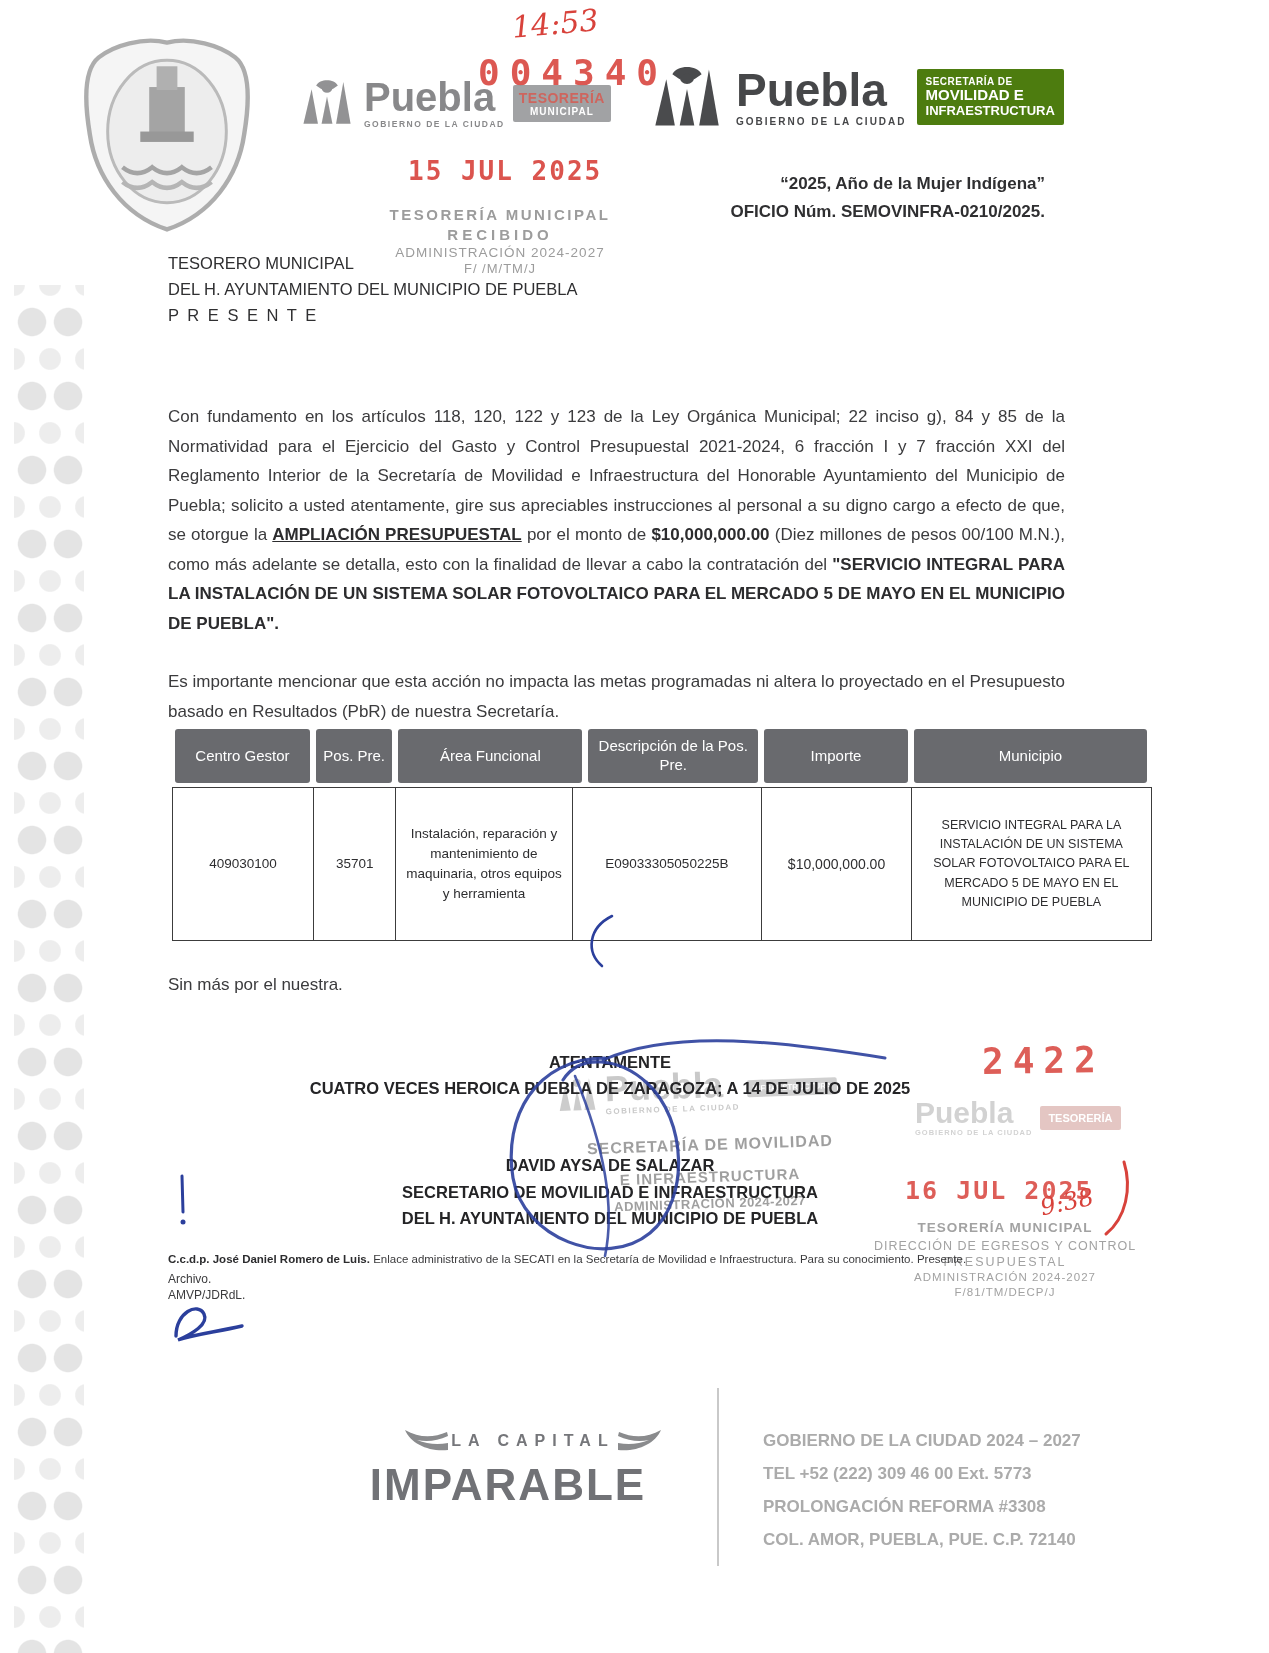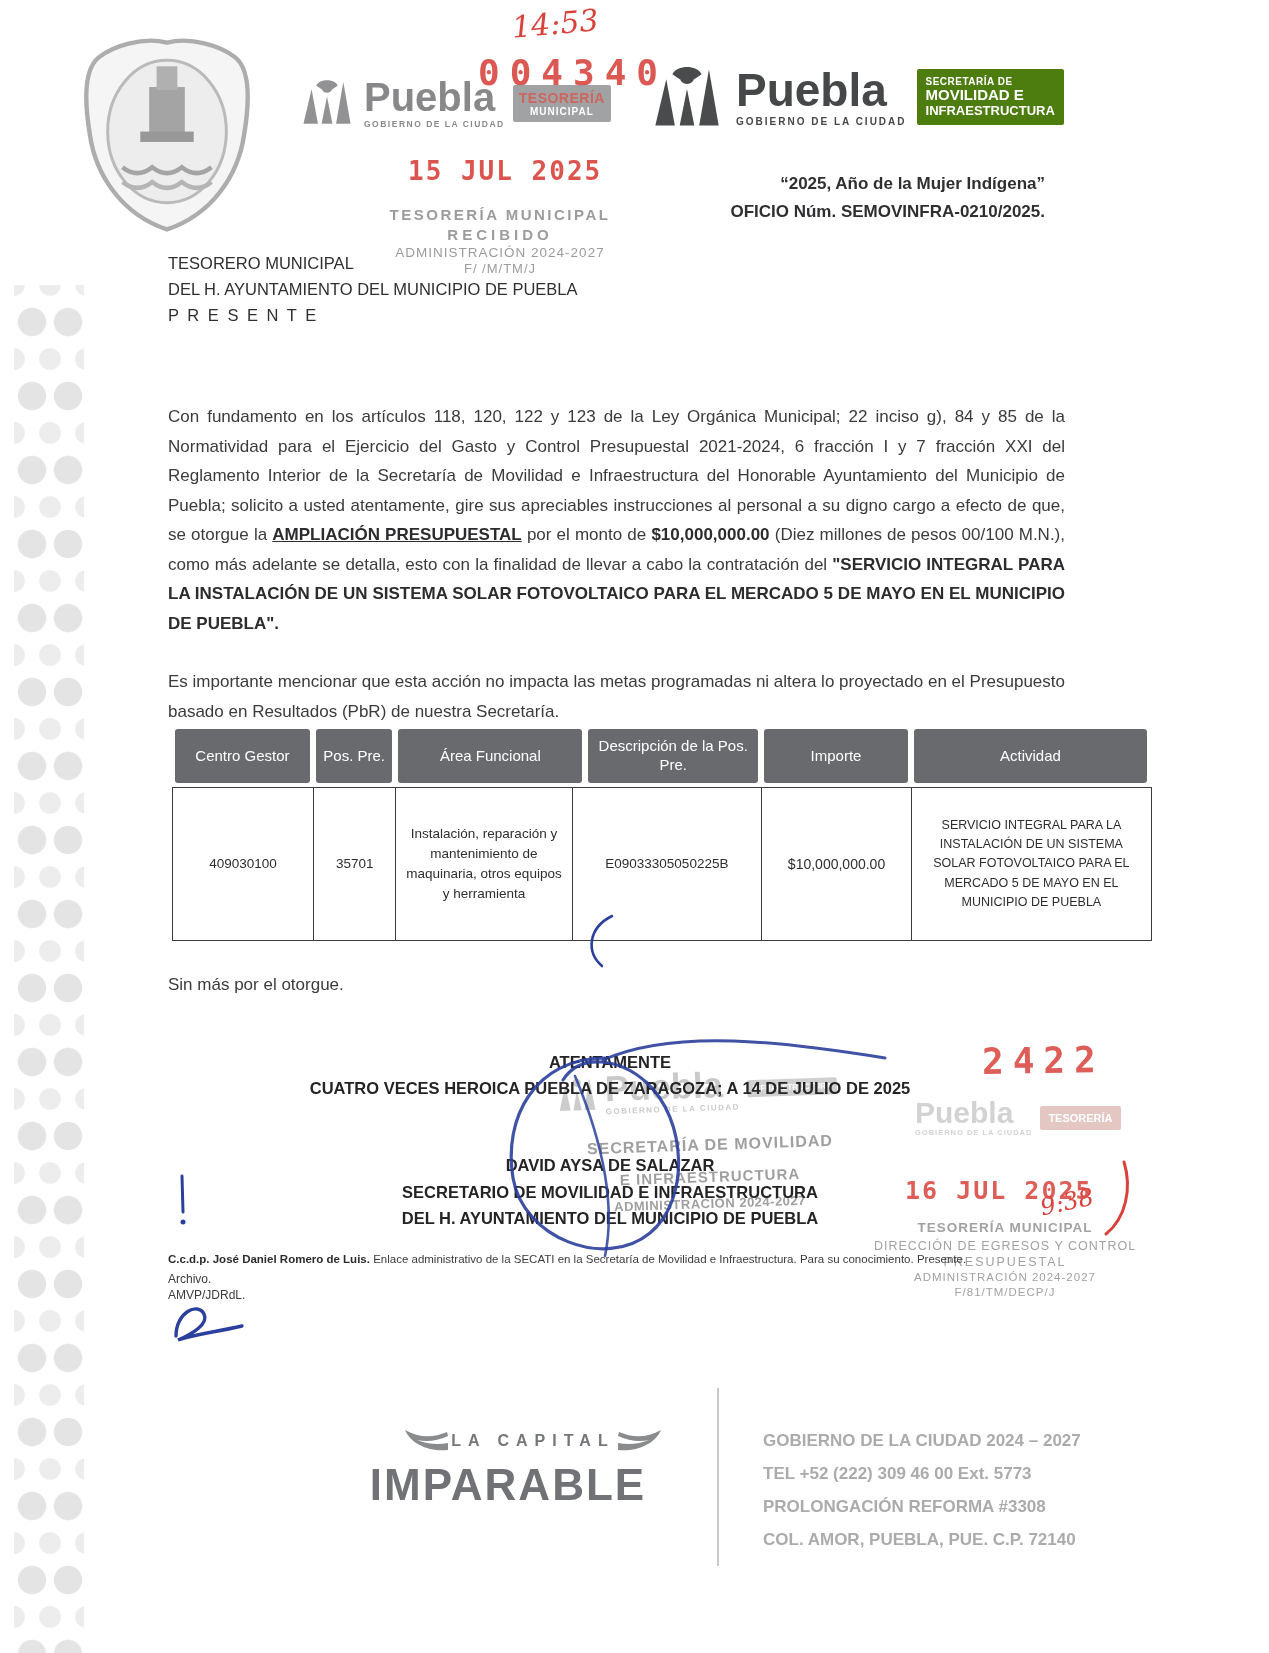--- a/index.html
+++ b/index.html
@@ -199,37 +199,37 @@
 
   <p class="abs p2">Es importante mencionar que esta acción no impacta las metas programadas ni altera lo proyectado en el Presupuesto basado en Resultados (PbR) de nuestra Secretaría.</p>
 
   <div class="abs tbl">
     <div class="row">
       <div class="cell th c0">Centro Gestor</div>
       <div class="cell th c1">Pos. Pre.</div>
       <div class="cell th c3">Área Funcional</div>
       <div class="cell th c2">Descripción de la Pos. Pre.</div>
       <div class="cell th c4">Importe</div>
-      <div class="cell th c5">Actividad</div>
+      <div class="cell th c5">Municipio</div>
     </div>
     <div class="row tbody">
       <div class="cell td c0">409030100</div>
       <div class="cell td c1">35701</div>
       <div class="cell td c2">Instalación, reparación y mantenimiento de maquinaria, otros equipos y herramienta</div>
       <div class="cell td c3">E09033305050225B</div>
       <div class="cell td c4">$10,000,000.00</div>
       <div class="cell td c5">SERVICIO INTEGRAL PARA LA INSTALACIÓN DE UN SISTEMA SOLAR FOTOVOLTAICO PARA EL MERCADO 5 DE MAYO EN EL MUNICIPIO DE PUEBLA</div>
     </div>
   </div>
 
   <svg class="abs" style="left:578px;top:912px;" width="44" height="58" viewBox="0 0 44 58">
     <path d="M34 4 C10 16 8 40 24 54" fill="none" stroke="#2b3f9c" stroke-width="2.6" stroke-linecap="round"></path>
   </svg>
 
-  <div class="abs closing">Sin más por el otorgue.</div>
+  <div class="abs closing">Sin más por el nuestra.</div>
 
   <div class="abs atent">ATENTAMENTE</div>
   <div class="abs placedate">CUATRO VECES HEROICA PUEBLA DE ZARAGOZA; A 14 DE JULIO DE 2025</div>
   <div class="abs sname">DAVID AYSA DE SALAZAR</div>
   <div class="abs stitle1">SECRETARIO DE MOVILIDAD E INFRAESTRUCTURA</div>
   <div class="abs stitle2">DEL H. AYUNTAMIENTO DEL MUNICIPIO DE PUEBLA</div>
 
   <div class="abs sig-stamp">
     <span class="ic">
       <svg width="44" height="38" viewBox="0 0 64 54" fill="currentColor">

